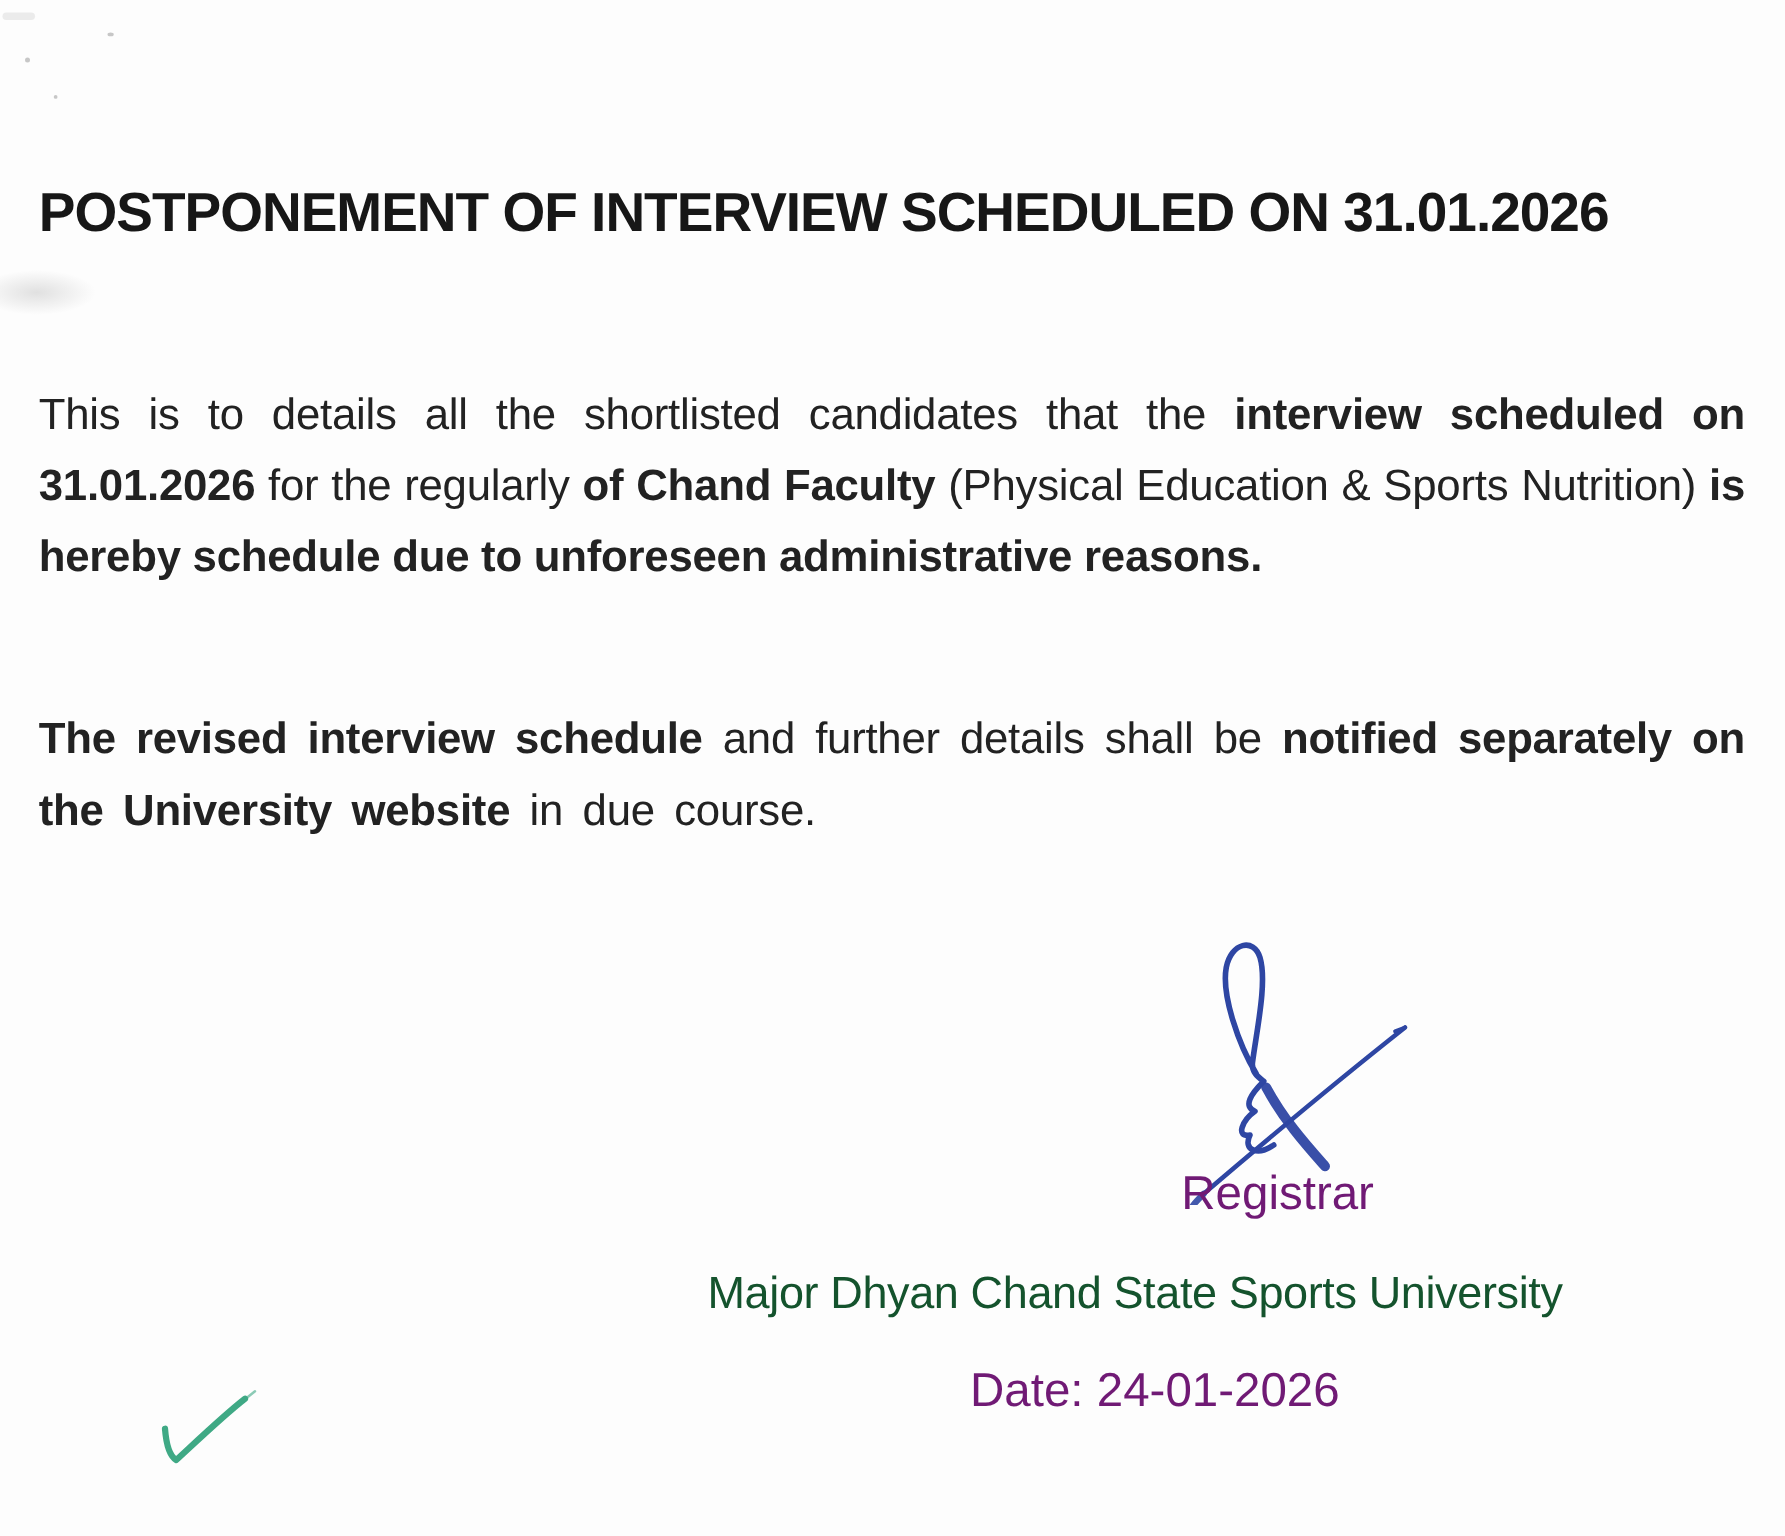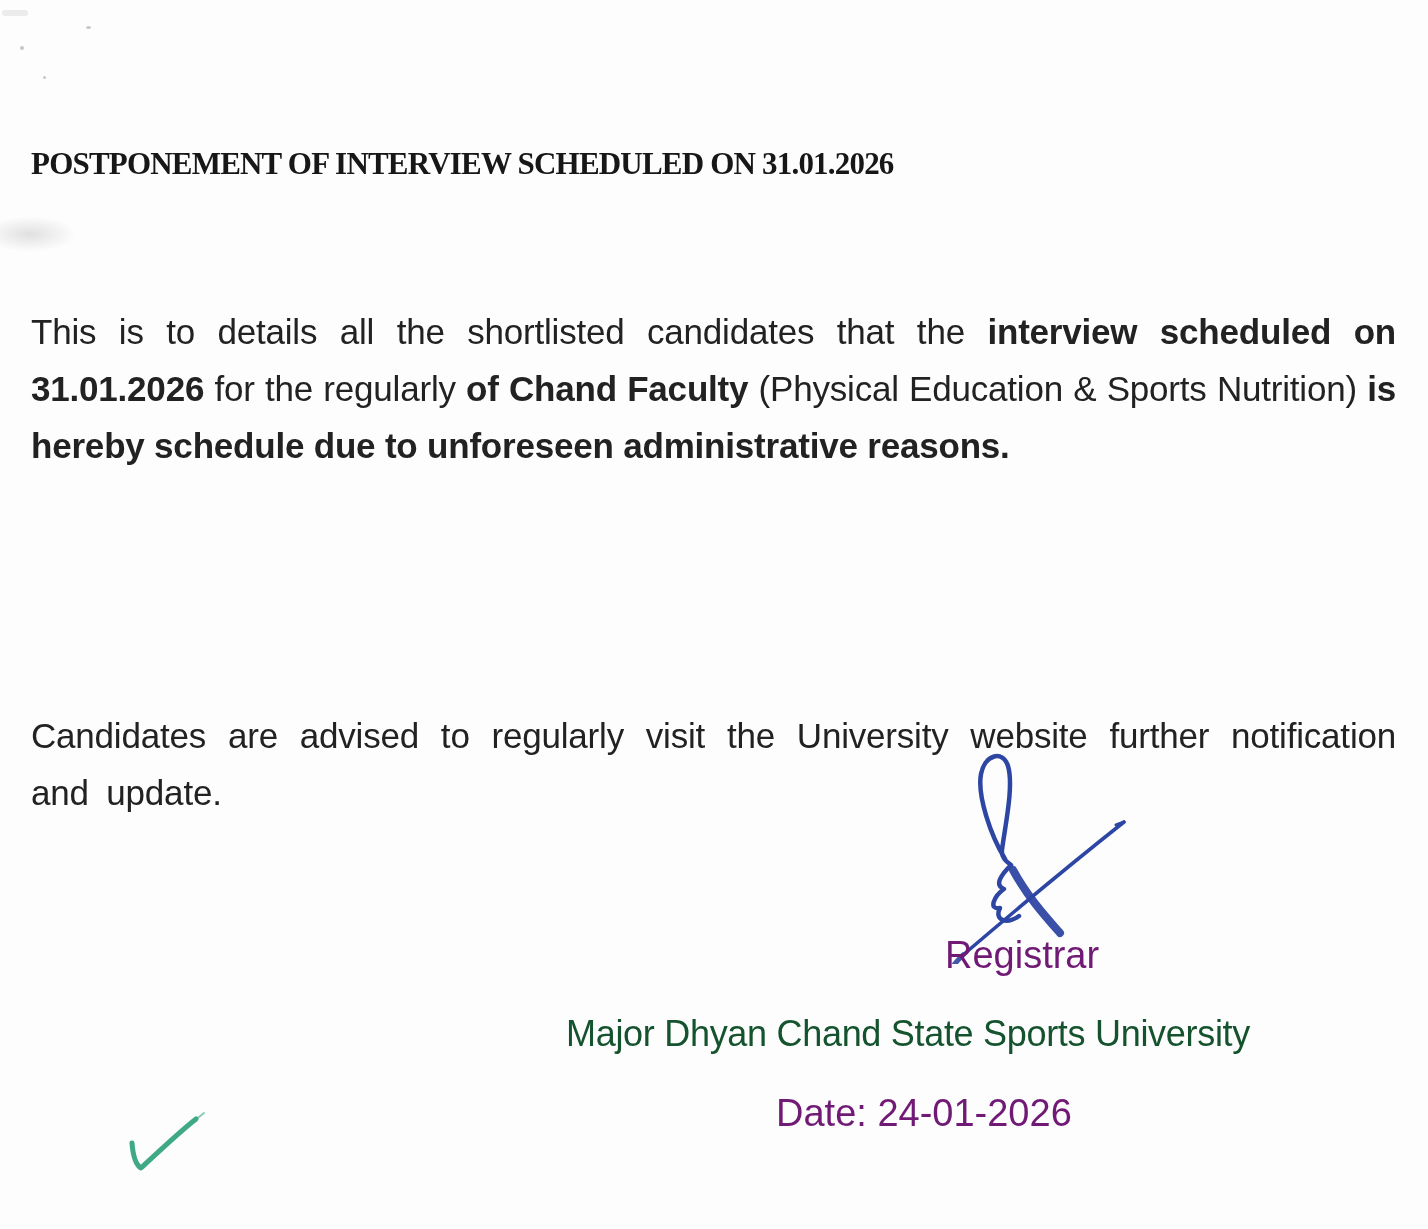--- a/index.html
+++ b/index.html
@@ -18,26 +18,25 @@
     top: 64px; left: 0; width: 1290px;
     text-align: center;
     font-size: 38px;
     font-weight: 700;
     letter-spacing: -0.5px;
     color: #171717;
   }
   .notice-heading {
     position: absolute;
     top: 146px; left: 31px; width: 1370px;
-    font-size: 31px;
+    font-size: 44px;
     font-weight: 700;
     letter-spacing: -0.8px;
     color: #171717;
     white-space: nowrap;
-    font-family: Liberation Serif, serif;
   }
   .para {
     position: absolute;
     left: 31px; width: 1365px;
     font-size: 35px;
     line-height: 57px;
     letter-spacing: -0.2px;
     text-align: justify;
     color: #222;
   }
@@ -98,22 +97,22 @@
   <div class="speck speck1"></div>
   <div class="speck speck2"></div>
   <div class="speck speck3"></div>
   <div class="speck speck4"></div>
 
 
   <div class="notice-heading">POSTPONEMENT OF INTERVIEW SCHEDULED ON 31.01.2026</div>
 
   <p class="para p1"><span>This is to details all the shortlisted candidates that the </span><span class="b">interview scheduled on 31.01.2026</span><span> for the regularly </span><span class="b">of Chand Faculty</span><span> (Physical Education &amp; Sports Nutrition) </span><span class="b">is hereby schedule due to unforeseen administrative reasons.</span></p>
 
+  <p class="para p2"><span class="b">The revised interview schedule</span><span> and further details shall be </span><span class="b">notified separately on the University website</span><span> in due course.</span></p>
 
-  <p class="para p3"><span>Candidates are advised to regularly visit the University website further notification and update.</span></p>
 
   <svg class="signature-svg" viewBox="0 0 200 220" fill="none">
     <path d="M64,115 C50,92 36,52 40,30 C44,10 62,6 67,22 C73,42 64,82 61,106 C60,114 66,118 70,121 C60,131 53,141 63,145 C53,152 47,166 59,164 C53,176 65,181 78,172" stroke-width="4.5" stroke-linecap="round" stroke-linejoin="round" stroke="#2e46a3"></path>
     <path d="M72,126 C86,152 104,172 119,189" stroke-width="8" stroke-linecap="round" opacity="0.95" stroke="#2e46a3"></path>
     <path d="M22,211 C70,170 140,112 183,78" stroke-width="3.6" stroke-linecap="round" stroke="#2e46a3"></path>
     <path d="M183,78 l-8,3" stroke-width="3" stroke-linecap="round" stroke="#2e46a3"></path>
     <path d="M22,211 c-4,4 -7,7 -9,10" stroke-width="5" stroke-linecap="round" opacity="0.9" stroke="#2e46a3"></path>
   </svg>
 
   <div class="registrar">Registrar</div>

